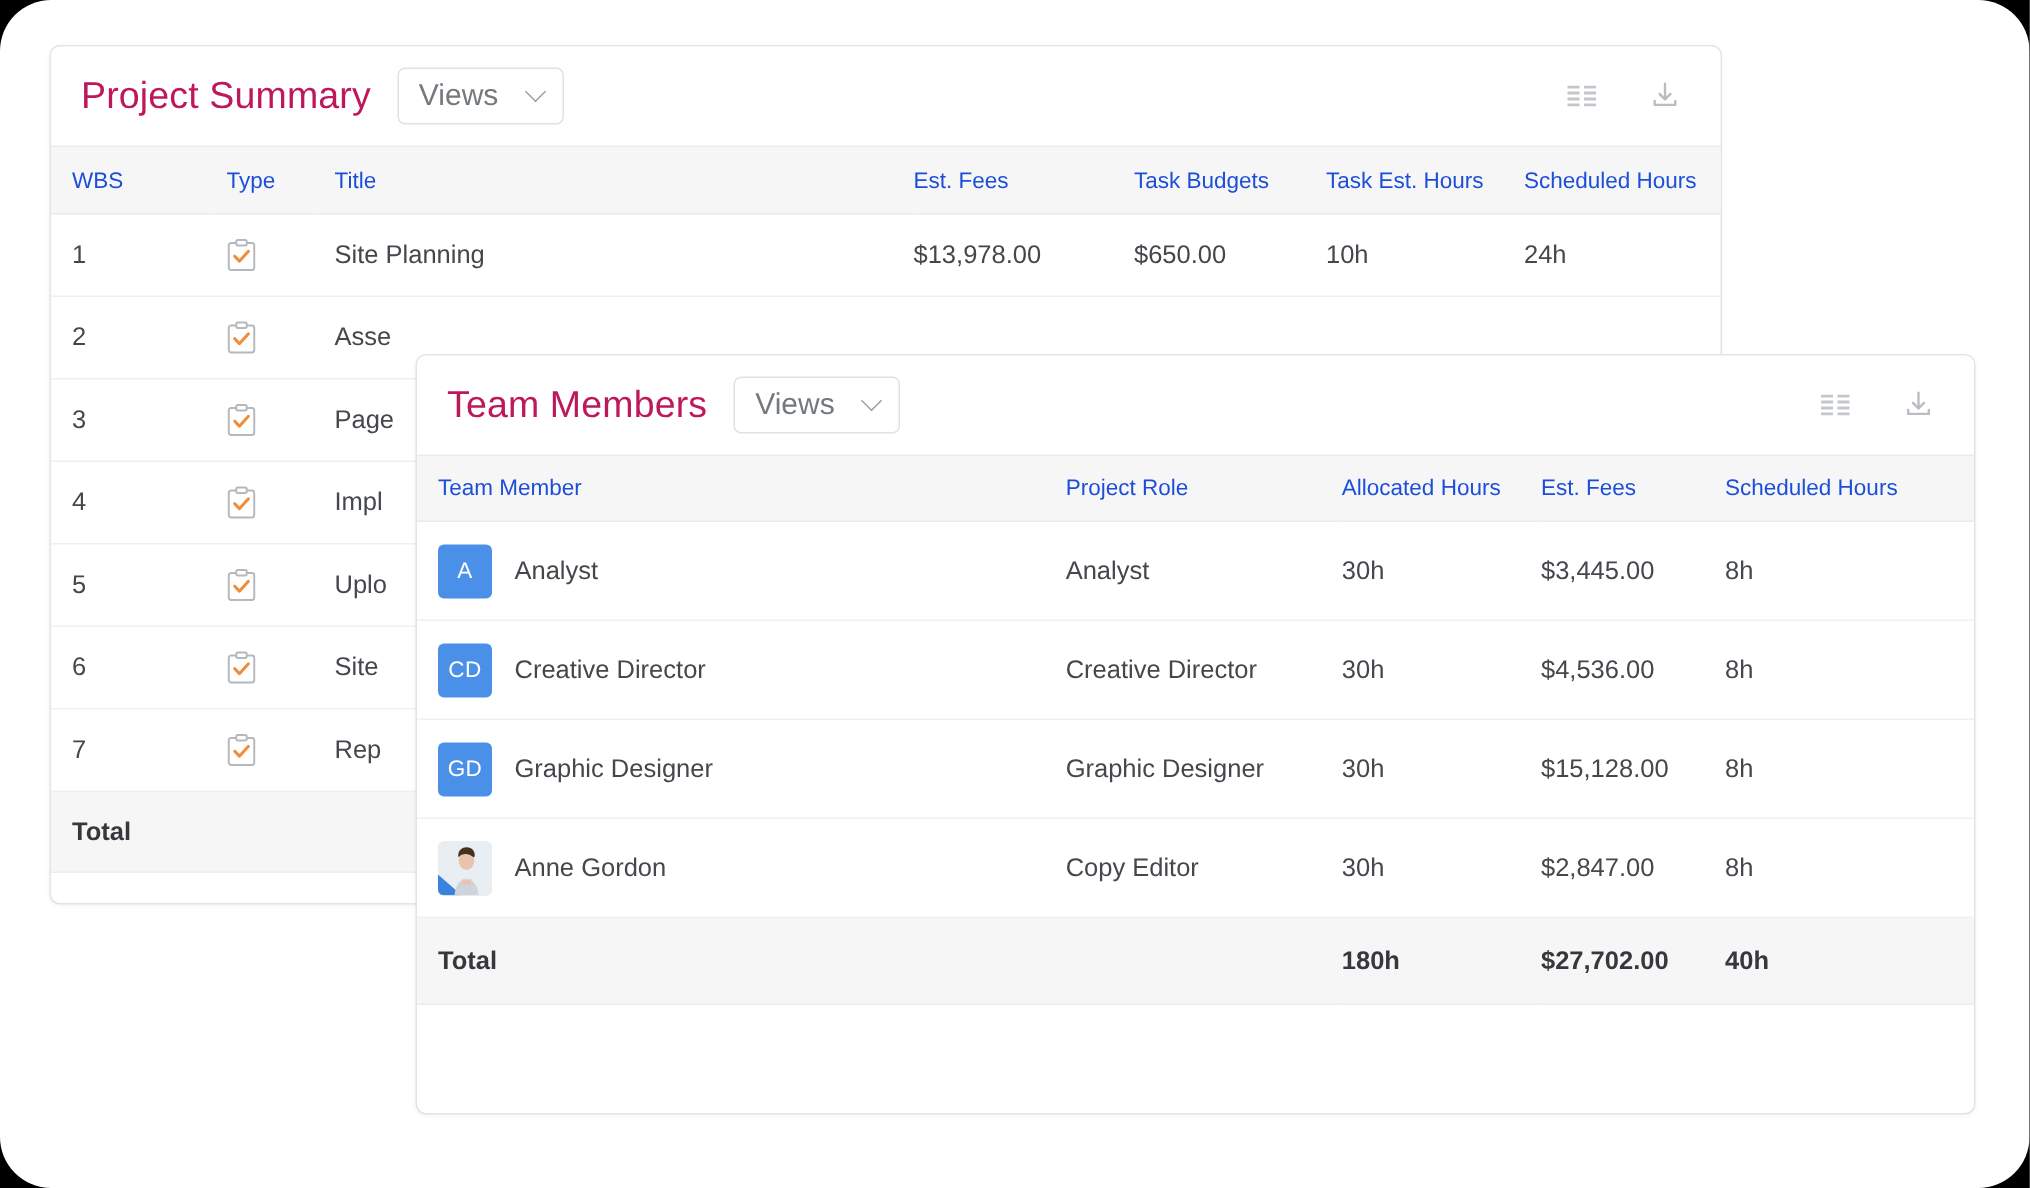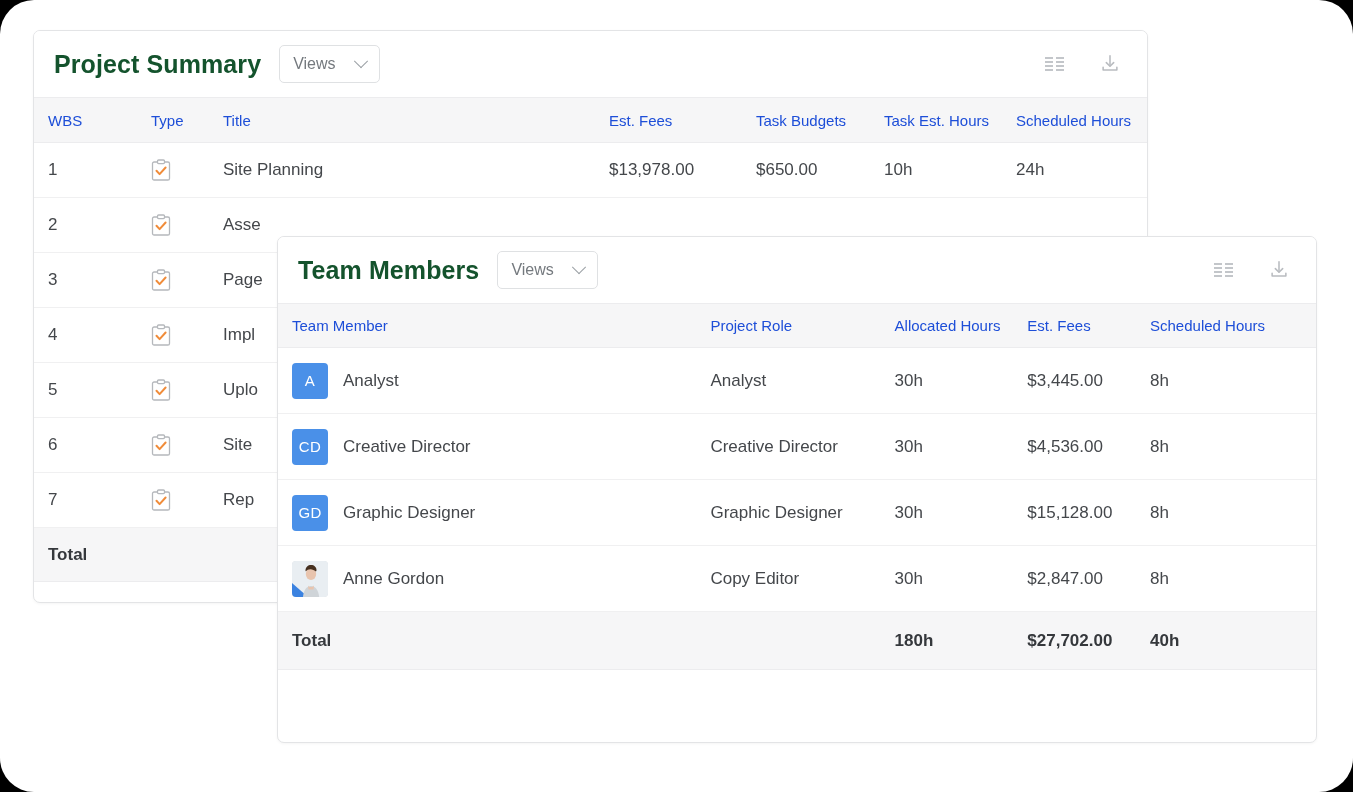--- a/index.html
+++ b/index.html
@@ -34,37 +34,37 @@
   .panel-header {
     display: flex;
     align-items: center;
     height: 66px;
     padding: 0 24px 0 20px;
     background: #ffffff;
   }
 
   .panel-title {
     font-size: 25px;
-    font-weight: 700;
-    color: #14532d;
+    font-weight: 400;
+    color: #be185d;
     letter-spacing: 0.1px;
     white-space: nowrap;
   }
 
   .views-btn {
     margin-left: 18px;
     display: inline-flex;
     align-items: center;
     gap: 20px;
     height: 38px;
     padding: 0 13px;
     border: 1px solid #dfe1e3;
     border-radius: 5px;
     background: #fff;
-    font-size: 16px;
+    font-size: 20px;
     color: #74797e;
     cursor: pointer;
     white-space: nowrap;
   }
   .views-btn .chev {
     display: inline-block;
     width: 10px; height: 10px;
     border-right: 1.6px solid #9ba0a5;
     border-bottom: 1.6px solid #9ba0a5;
     transform: rotate(45deg) translate(-2px,-2px);

